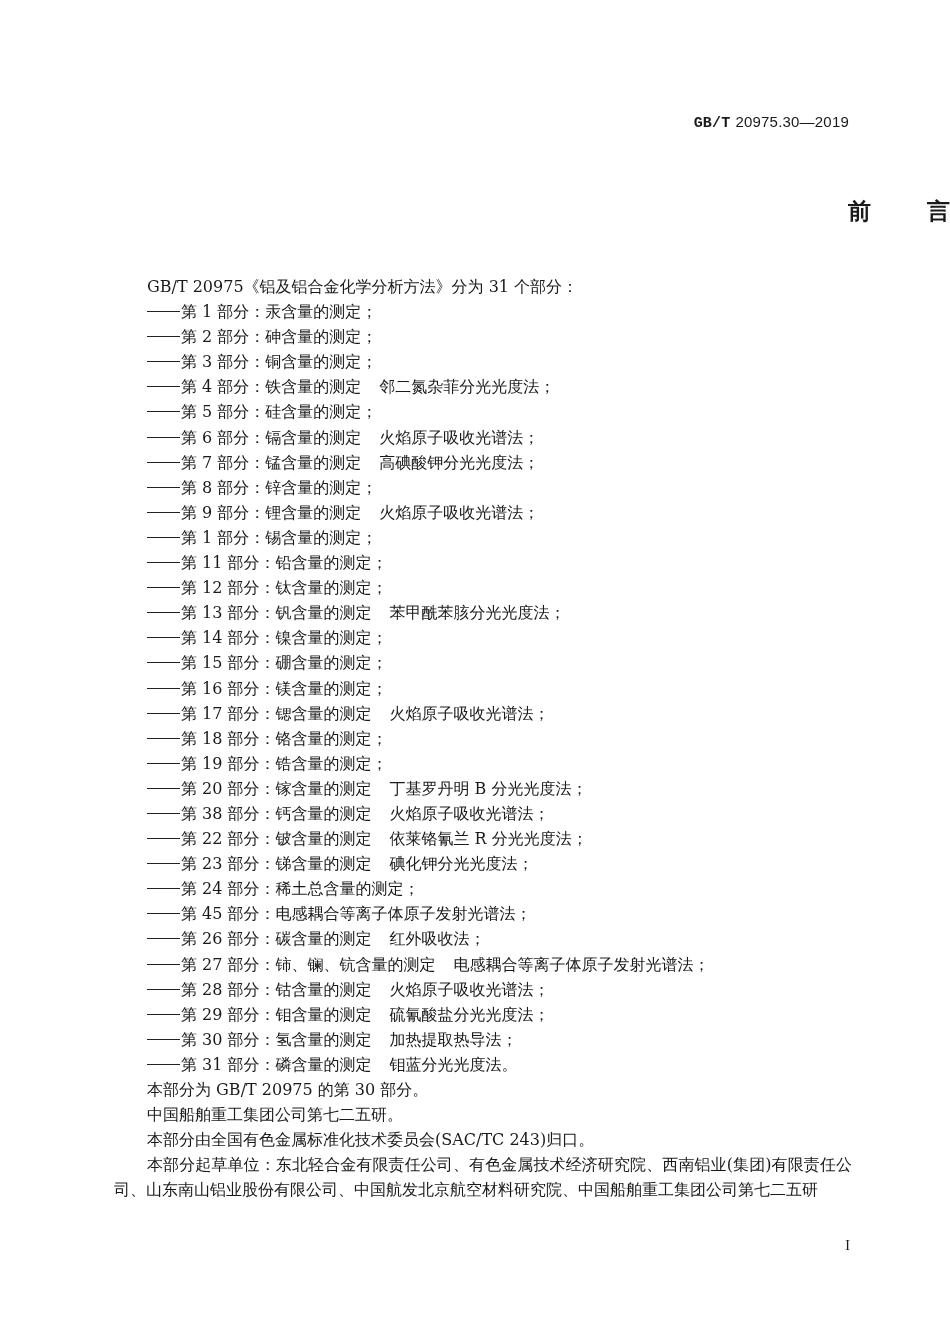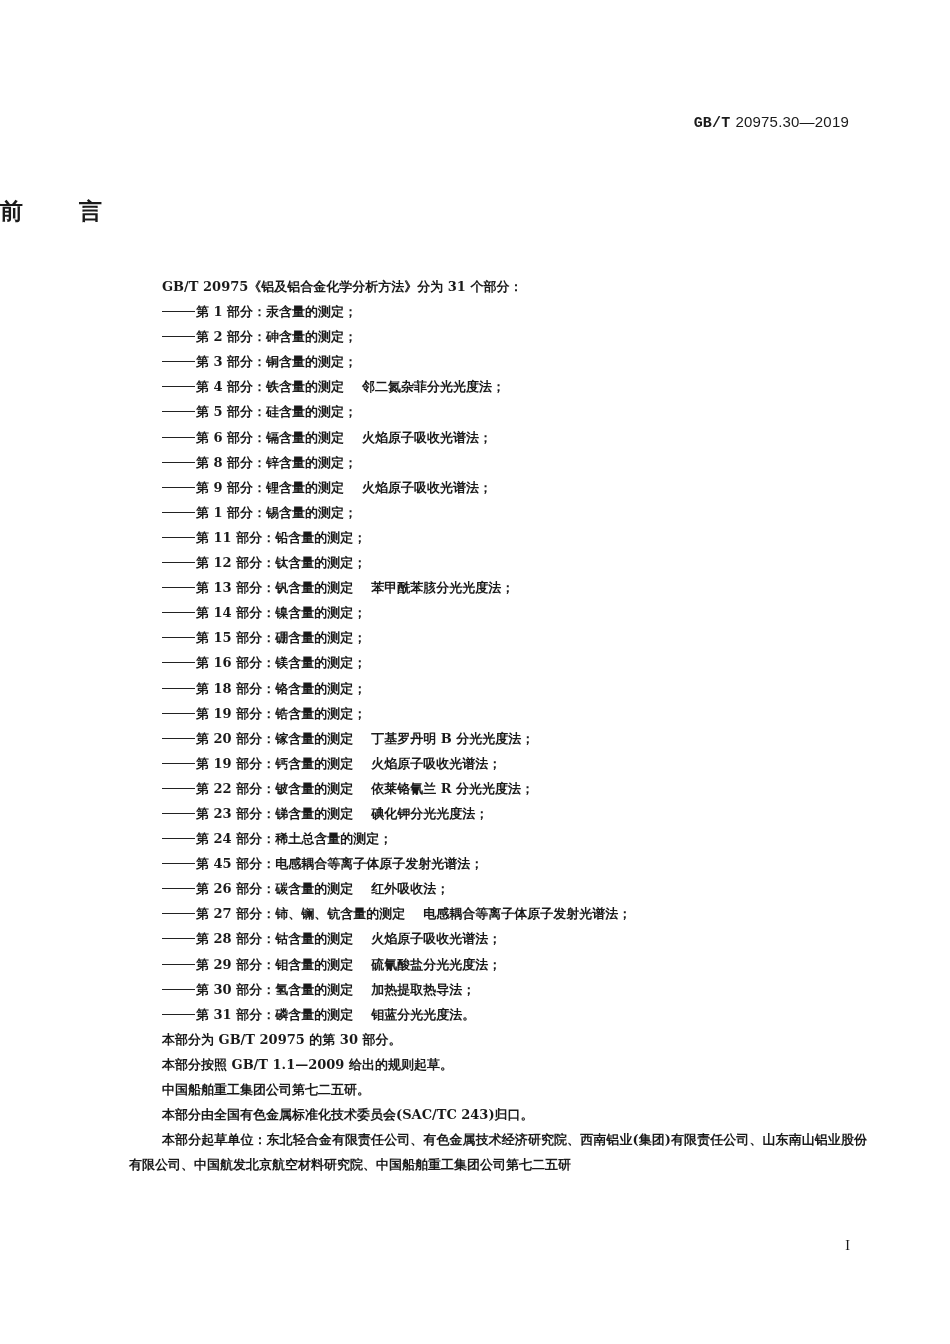--- a/index.html
+++ b/index.html
@@ -1,25 +1,25 @@
 <!DOCTYPE html>
 <html><head>
 <meta charset="utf-8">
 <style>
   html, body { margin: 0; padding: 0; background: #ffffff; }
   body { width: 950px; height: 1344px; position: relative; overflow: hidden;
          font-family: "DejaVu Serif", "Liberation Serif", serif; color: #1a1a1a; }
   .std-no { position: absolute; top: 113px; right: 101px; font-size: 15px; letter-spacing: 0.2px; }
   .std-no .gb { font-weight: bold; font-family: Liberation Mono, monospace; }
   .std-no .num { font-family: "Liberation Sans", sans-serif; margin-top: 32px; }
-  .title { position: absolute; top: 196px; left: 0; width: 950px; text-align: left;
+  .title { position: absolute; top: 196px; left: 0; width: 950px; text-align: right;
            font-family: "DejaVu Sans", sans-serif; font-size: 23px; font-weight: bold; }
   .title span { display: inline-block; }
   .title .gap { width: 56px; }
-  .body { position: absolute; top: 274px; left: 162px; width: 705px; font-size: 13px; line-height: 25.1px; font-weight: bold; }
+  .body { position: absolute; top: 274px; left: 147px; width: 705px; font-size: 16px; line-height: 25.1px; }
   .line { white-space: nowrap; height: 25.1px; }
   .item .dash { display: inline-block; width: 33px; border-top: 1px solid #222; vertical-align: middle; margin-right: 1px; position: relative; top: -1px; }
   .method { margin-left: 18px; }
   .indent-para { margin-left: -33px; width: 738px; text-indent: 33px; white-space: normal; text-align: justify; }
   .page-num { position: absolute; top: 1238px; right: 100px; font-size: 14px; font-family: "Liberation Serif", serif; }
 </style>
 </head>
 <body>
 
 <div class="std-no">
@@ -33,44 +33,45 @@
 
 <div class="body">
   <div class="line">GB/T 20975《铝及铝合金化学分析方法》分为 31 个部分：</div>
   <div id="parts-list">
       <div class="line item"><span class="dash"></span><span>第 1 部分：汞含量的测定；</span></div>
       <div class="line item"><span class="dash"></span><span>第 2 部分：砷含量的测定；</span></div>
       <div class="line item"><span class="dash"></span><span>第 3 部分：铜含量的测定；</span></div>
       <div class="line item"><span class="dash"></span><span>第 4 部分：铁含量的测定</span><span class="method">邻二氮杂菲分光光度法；</span></div>
       <div class="line item"><span class="dash"></span><span>第 5 部分：硅含量的测定；</span></div>
       <div class="line item"><span class="dash"></span><span>第 6 部分：镉含量的测定</span><span class="method">火焰原子吸收光谱法；</span></div>
+      <div class="line item"><span class="dash"></span><span>第 7 部分：锰含量的测定</span><span class="method">高碘酸钾分光光度法；</span></div>
       <div class="line item"><span class="dash"></span><span>第 8 部分：锌含量的测定；</span></div>
       <div class="line item"><span class="dash"></span><span>第 9 部分：锂含量的测定</span><span class="method">火焰原子吸收光谱法；</span></div>
       <div class="line item"><span class="dash"></span><span>第 1 部分：锡含量的测定；</span></div>
       <div class="line item"><span class="dash"></span><span>第 11 部分：铅含量的测定；</span></div>
       <div class="line item"><span class="dash"></span><span>第 12 部分：钛含量的测定；</span></div>
       <div class="line item"><span class="dash"></span><span>第 13 部分：钒含量的测定</span><span class="method">苯甲酰苯胲分光光度法；</span></div>
       <div class="line item"><span class="dash"></span><span>第 14 部分：镍含量的测定；</span></div>
       <div class="line item"><span class="dash"></span><span>第 15 部分：硼含量的测定；</span></div>
       <div class="line item"><span class="dash"></span><span>第 16 部分：镁含量的测定；</span></div>
+      <div class="line item"><span class="dash"></span><span>第 17 部分：锶含量的测定</span><span class="method">火焰原子吸收光谱法；</span></div>
       <div class="line item"><span class="dash"></span><span>第 18 部分：铬含量的测定；</span></div>
       <div class="line item"><span class="dash"></span><span>第 19 部分：锆含量的测定；</span></div>
       <div class="line item"><span class="dash"></span><span>第 20 部分：镓含量的测定</span><span class="method">丁基罗丹明 B 分光光度法；</span></div>
-      <div class="line item"><span class="dash"></span><span>第 19 部分：钙含量的测定</span><span class="method">火焰原子吸收光谱法；</span></div>
+      <div class="line item"><span class="dash"></span><span>第 38 部分：钙含量的测定</span><span class="method">火焰原子吸收光谱法；</span></div>
       <div class="line item"><span class="dash"></span><span>第 22 部分：铍含量的测定</span><span class="method">依莱铬氰兰 R 分光光度法；</span></div>
       <div class="line item"><span class="dash"></span><span>第 23 部分：锑含量的测定</span><span class="method">碘化钾分光光度法；</span></div>
       <div class="line item"><span class="dash"></span><span>第 24 部分：稀土总含量的测定；</span></div>
       <div class="line item"><span class="dash"></span><span>第 45 部分：电感耦合等离子体原子发射光谱法；</span></div>
       <div class="line item"><span class="dash"></span><span>第 26 部分：碳含量的测定</span><span class="method">红外吸收法；</span></div>
       <div class="line item"><span class="dash"></span><span>第 27 部分：铈、镧、钪含量的测定</span><span class="method">电感耦合等离子体原子发射光谱法；</span></div>
       <div class="line item"><span class="dash"></span><span>第 28 部分：钴含量的测定</span><span class="method">火焰原子吸收光谱法；</span></div>
       <div class="line item"><span class="dash"></span><span>第 29 部分：钼含量的测定</span><span class="method">硫氰酸盐分光光度法；</span></div>
       <div class="line item"><span class="dash"></span><span>第 30 部分：氢含量的测定</span><span class="method">加热提取热导法；</span></div>
       <div class="line item"><span class="dash"></span><span>第 31 部分：磷含量的测定</span><span class="method">钼蓝分光光度法。</span></div>
     </div>
   <div class="line">本部分为 GB/T 20975 的第 30 部分。</div>
-  <div class="line">本部分按照 GB/T 1.1—2009 给出的规则起草。</div>
   <div class="line">中国船舶重工集团公司第七二五研。</div>
   <div class="line">本部分由全国有色金属标准化技术委员会(SAC/TC 243)归口。</div>
   <div class="indent-para">本部分起草单位：东北轻合金有限责任公司、有色金属技术经济研究院、西南铝业(集团)有限责任公司、山东南山铝业股份有限公司、中国航发北京航空材料研究院、中国船舶重工集团公司第七二五研</div>
 </div>
 
 <div class="page-num">I</div>
 
 </body></html>

